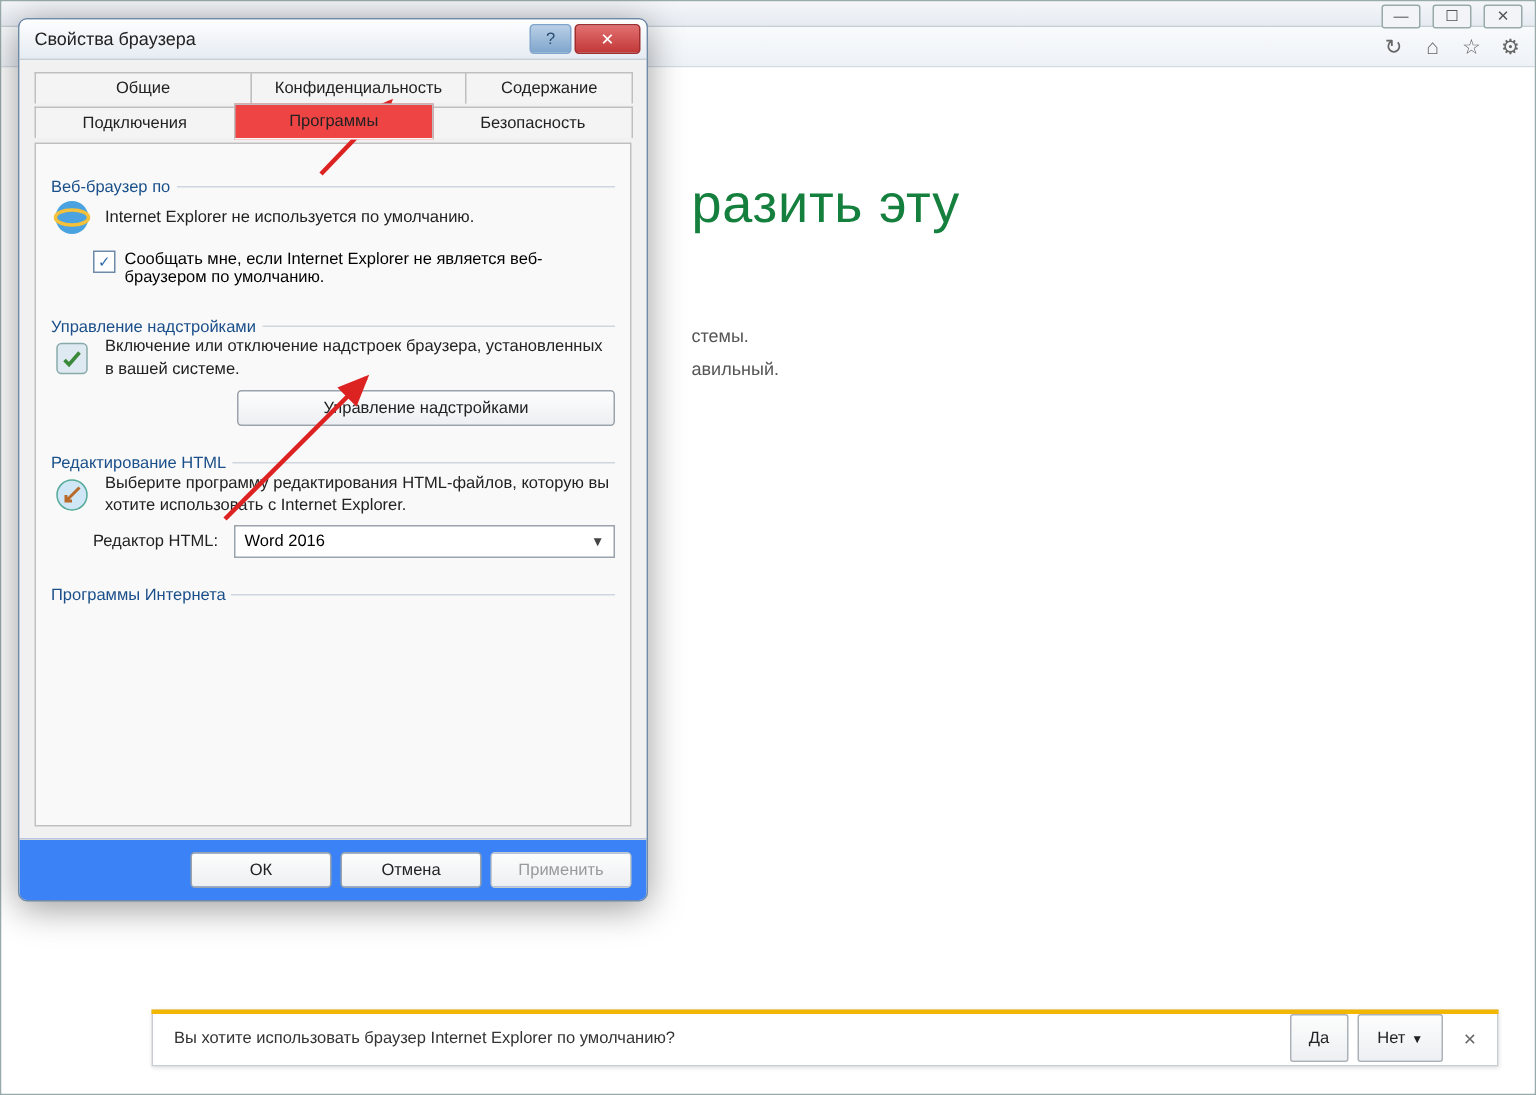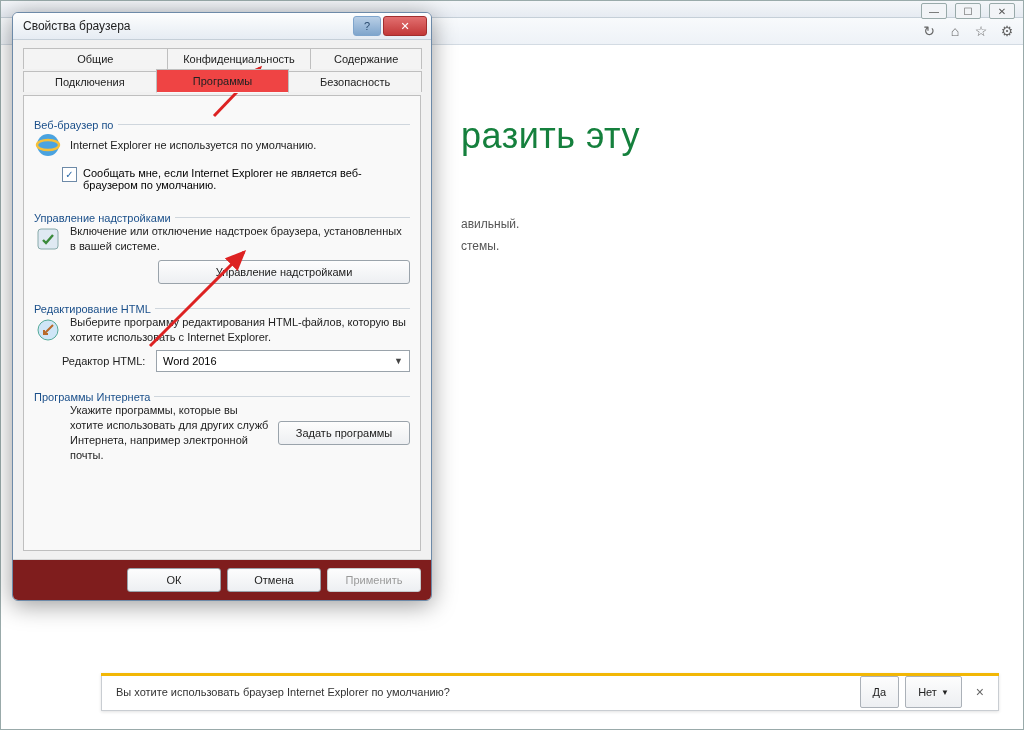--- a/index.html
+++ b/index.html
@@ -45,21 +45,21 @@
 .desc{flex:1;color:#222;line-height:1.35}
 .btn{height:22px;padding:0 10px;background:linear-gradient(#fdfdfd,#edeff2);border:1px solid #9aa3ab;border-radius:3px;font-size:11px;color:#222;display:inline-flex;align-items:center;justify-content:center}
 .btn.wide{min-width:230px}
 .btn.disabled{color:#9a9a9a;border-color:#c6cacd}
 .check-row{display:flex;align-items:flex-start;gap:6px;margin:8px 0 2px 28px}
 .check{width:13px;height:13px;border:1px solid #6d8aa8;background:#fff;display:flex;align-items:center;justify-content:center;color:#2a69a8;font-size:10px;flex-shrink:0}
 .label-row{display:flex;align-items:center;gap:8px;margin-top:6px}
 .label-row .lbl{min-width:86px;text-align:left;color:#222}
 .select{flex:1;height:20px;border:1px solid #9aa3ab;background:#fff;display:flex;align-items:center;padding:0 6px;justify-content:space-between;font-size:11px}
 .select .arrow{font-size:9px;color:#444}
-.dlg-footer{display:flex;justify-content:flex-end;gap:6px;padding:8px 10px;border-top:1px solid #d6d6d6;background:#7f1d1d}
+.dlg-footer{display:flex;justify-content:flex-end;gap:6px;padding:8px 10px;border-top:1px solid #d6d6d6;background:#3b82f6}
 
 .arrow-ann{position:absolute;pointer-events:none}
 .arrow-ann svg{display:block}
 </style>
 </head>
 <body>
 
 <div class="browser-window">
   <div class="browser-chrome">
     <div class="win-btns">
@@ -69,22 +69,22 @@
     </div>
   </div>
   <div class="toolbar">
     <div class="tool-icon">↻</div>
     <div class="tool-icon">⌂</div>
     <div class="tool-icon">☆</div>
     <div class="tool-icon">⚙</div>
   </div>
   <div class="content">
     <div class="h1">разить эту</div>
+    <div class="bg-line">стемы.</div>
     <div class="bg-line">авильный.</div>
-    <div class="bg-line">стемы.</div>
   </div>
 
   <div class="notif">
     <div class="notif-accent"></div>
     <div class="notif-text">Вы хотите использовать браузер Internet Explorer по умолчанию?</div>
     <div class="notif-btn">Да</div>
     <div class="notif-btn">
       <span>Нет</span>
         <span class="drop-arrow">▼</span>
     </div>
@@ -168,27 +168,20 @@
               <span>Word 2016</span>
               <span class="arrow">▼</span>
             </div>
           </div>
         </div>
       </div>
 
       <div class="group">
         <span class="group-label">Программы Интернета</span>
         <div class="group-line"></div>
-        <div class="group-body">
-          <div class="row">
-            <div style="width:28px"></div>
-            <div class="desc">Укажите программы, которые вы хотите использовать для других служб Интернета, например электронной почты.</div>
-            <div class="btn" style="min-width:110px">Задать программы</div>
-          </div>
-        </div>
       </div>
 
       <div class="arrow-ann" style="top:-36px;left:186px">
         <svg width="60" height="60">
             <defs>
               <marker id="ah1" markerWidth="8" markerHeight="8" refX="6" refY="3" orient="auto">
                 <path d="M0,0 L7,3 L0,6 Z" fill="#d22"></path>
               </marker>
             </defs>
             <line x1="4" y1="56" x2="50" y2="8" stroke="#d22" stroke-width="3" marker-end="url(#ah1)"></line>

